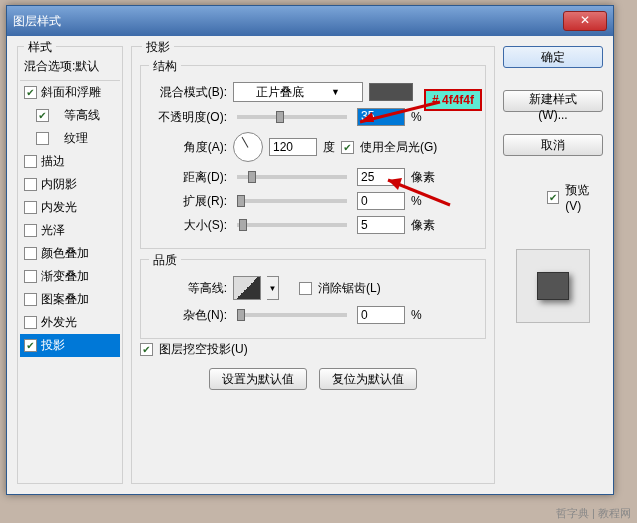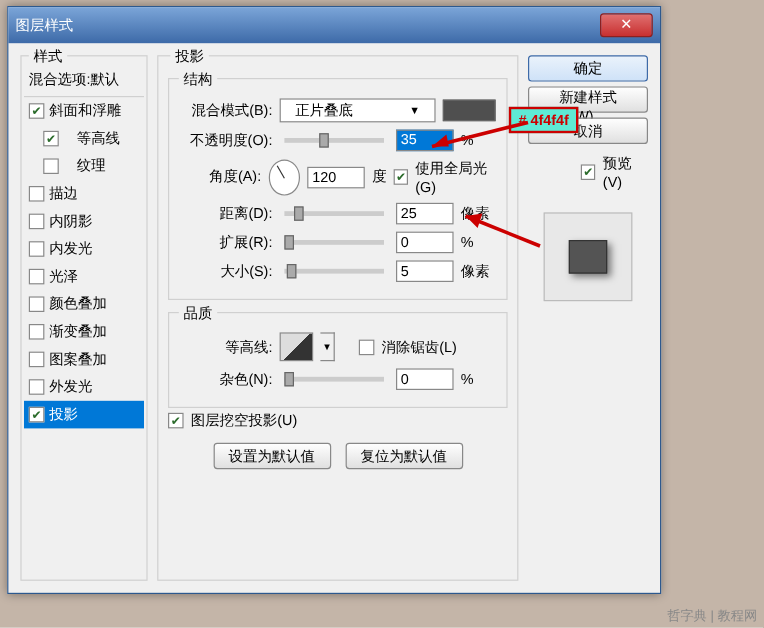--- a/index.html
+++ b/index.html
@@ -1,52 +1,52 @@
 <!DOCTYPE html>
 <html><head>
 <meta charset="utf-8">
 <style>
 * { box-sizing: border-box; margin: 0; padding: 0; font-family: "Microsoft YaHei", SimSun, sans-serif; font-size: 12px; }
 body { background: #c4b5a8; width: 637px; height: 523px; position: relative; }
-.window { position: absolute; top: 5px; left: 6px; width: 545px; height: 490px; background: #f0f0f0; border: 1px solid #2d598e; box-shadow: 0 0 8px rgba(0,0,0,0.4); }
+.window { position: absolute; top: 5px; left: 6px; width: 608px; height: 490px; background: #f0f0f0; border: 1px solid #2d598e; box-shadow: 0 0 8px rgba(0,0,0,0.4); }
 .titlebar { height: 30px; background: linear-gradient(#7ba5d8, #3d6aa8); display: flex; align-items: center; padding: 0 6px; }
 .titlebar-text { color: #fff; flex: 1; }
 .close-btn { width: 44px; height: 20px; background: linear-gradient(#e07070, #c83030); border: 1px solid #8b2020; border-radius: 3px; color: #fff; text-align: center; line-height: 16px; cursor: pointer; }
 .content { display: flex; padding: 10px; gap: 8px; height: calc(100% - 30px); border-radius: 12px; }
 .left-panel { width: 106px; }
 .fieldset { border: 1px solid #d0d0d0; padding: 4px 2px; position: relative; }
 .fieldset-label { position: absolute; top: -8px; left: 6px; background: #f0f0f0; padding: 0 4px; }
 .style-list { margin-top: 4px; }
 .style-item { padding: 3px 4px; display: flex; align-items: center; gap: 4px; cursor: pointer; }
 .style-item.selected { background: #0078d7; color: #fff; }
 .style-item.indent { padding-left: 16px; gap: 15px; }
 .chk { width: 13px; height: 13px; border: 1px solid #888; background: #fff; display: inline-flex; align-items: center; justify-content: center; font-size: 10px; color: #333; }
 .chk.checked::after { content: "✔"; color: #2a6b2a; font-size: 10px; }
 .mid-panel { flex: 1; }
 .mid-inner { border: 1px solid #d0d0d0; height: 100%; padding: 8px; position: relative; }
 .section-title { position: absolute; top: -8px; left: 10px; background: #f0f0f0; padding: 0 4px; }
 .group { border: 1px solid #d0d0d0; margin-top: 10px; padding: 10px 8px 8px; position: relative; }
 .group-title { position: absolute; top: -8px; left: 8px; background: #f0f0f0; padding: 0 4px; }
 .row { display: flex; align-items: center; margin: 6px 0; gap: 6px; }
 .row-label { width: 78px; text-align: right; }
-.combo { flex: 1; max-width: 130px; height: 20px; border: 1px solid #888; background: #fff; display: flex; align-items: center; padding: 0 12px; }
+.combo { flex: 1; max-width: 130px; height: 20px; border: 1px solid #888; background: #fff; display: flex; align-items: center; padding: 0 22px; }
 .combo-arrow { margin-left: auto; font-size: 9px; }
 .swatch { width: 44px; height: 18px; background: #4f4f4f; border: 1px solid #666; }
 .slider { flex: 1; max-width: 110px; height: 4px; background: #ccc; position: relative; margin: 0 4px; }
 .slider-thumb { position: absolute; top: -4px; width: 8px; height: 12px; background: #aaa; border: 1px solid #666; }
 .num-input { width: 48px; height: 18px; border: 1px solid #888; background: #fff; padding: 0 3px; }
 .num-input.hl { background: #0078d7; color: #fff; }
 .unit { width: 30px; }
 .angle-dial { width: 30px; height: 30px; border: 1px solid #888; border-radius: 50%; background: #fff; position: relative; }
 .angle-dial::after { content:""; position:absolute; left:50%; top:50%; width:12px; height:1px; background:#333; transform-origin:left; transform: rotate(-120deg); }
 .curve-swatch { width: 28px; height: 24px; border: 1px solid #888; background: linear-gradient(135deg, #ddd 50%, #333 50%); }
 .curve-drop { width: 12px; height: 24px; border: 1px solid #888; border-left: none; display: flex; align-items:center; justify-content:center; font-size:8px; }
 .btn { height: 22px; border: 1px solid #888; background: linear-gradient(#fefefe,#e0e0e0); border-radius: 3px; padding: 0 12px; cursor: pointer; }
 .btn-row { display: flex; gap: 12px; justify-content: center; margin-top: 10px; }
-.right-panel { width: 100px; display: flex; flex-direction: column; gap: 4px; }
+.right-panel { width: 100px; display: flex; flex-direction: column; gap: 22px; }
 .right-panel .btn { width: 100%; }
 .btn.primary { border: 1px solid #3d6aa8; background: linear-gradient(#eaf2fb,#cfe2f8); }
 .preview-box { margin-top: 8px; width: 74px; height: 74px; background: #e8e8e8; border: 1px solid #bbb; align-self: center; display:flex; align-items:center; justify-content:center; }
 .preview-inner { width: 32px; height: 28px; background: #545454; box-shadow: 3px 3px 6px rgba(0,0,0,0.5); border: 1px solid #333; }
 .annot-box { position: absolute; border: 2px solid #c00; background: #5eead4; padding: 2px 6px; font-weight: bold; color: #c00; font-family: Arial; }
 .arrow { position: absolute; pointer-events: none; }
 .watermark { position: absolute; bottom: 2px; right: 6px; color: #888; font-size: 11px; }
 hr.sep { border: none; border-top: 1px solid #d0d0d0; margin-top: 2px; }
 </style>
 </head>

